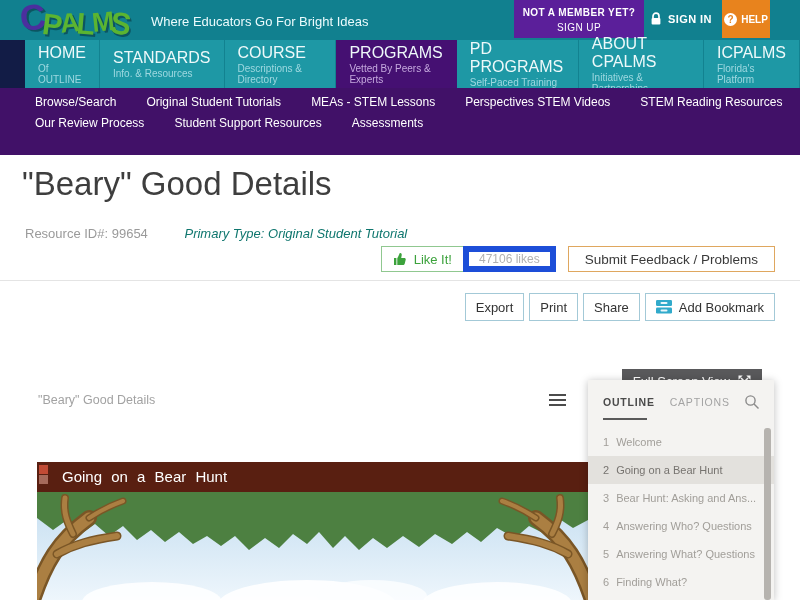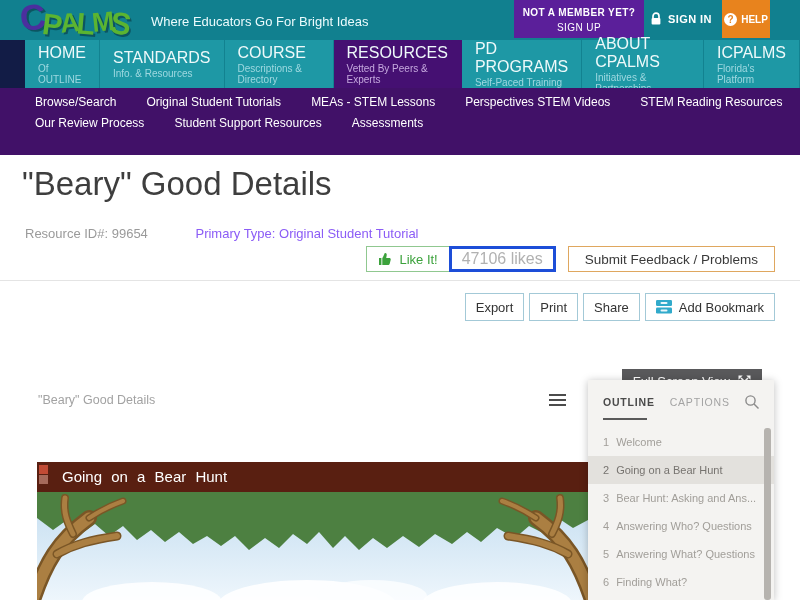--- a/index.html
+++ b/index.html
@@ -42,28 +42,28 @@
 
   
   .subnav { position:absolute; left:0; top:88px; width:800px; height:67px; background:#411168; padding-top:4px; }
   .subnav-row { height:21px; display:flex; padding-left:20px; }
   .subnav-row a { color:#fff; font-size:12px; line-height:21px; padding:0 15px; text-decoration:none; cursor:pointer; }
 
   
   .page-title { position:absolute; left:22px; top:165px; font-size:33px; font-weight:400; color:#3e3e3e; }
   .meta { position:absolute; left:25px; top:226px; font-size:13px; }
   .meta .rid { color:#9a9a9a; }
-  .meta .ptype { color:#8b5cf6; margin-left:44px; }
+  .meta .ptype { color:#0f766e; margin-left:33px;font-style:italic; }
 
   .actions { position:absolute; top:246px; right:25px; display:flex; height:26px; }
   .like-group { display:flex; }
   .like-btn { display:flex; align-items:center; gap:7px; padding:0 11px; border:1px solid #90c890;
     background:#fff; color:#3ca23c; font-size:13px; cursor:pointer; }
-  .likes-box { display:flex; align-items:center; padding:0 10px; border:3px solid #1d4ed8;
-    margin-left:-1px; color:#b1b1b1; font-size:16px; }
+  .likes-box { display:flex; align-items:center; padding:0 10px; border:6px solid #1d4ed8;
+    margin-left:-1px; color:#b1b1b1; font-size:12px; }
   .feedback-btn { display:flex; align-items:center; padding:0 16px; border:1px solid #dfa75f;
     background:#fff; color:#3a3a3a; font-size:13.5px; margin-left:12px; cursor:pointer; }
 
   .divider { position:absolute; left:0; top:280px; width:800px; height:1px; background:#e4e4e4; }
 
   .toolbar { position:absolute; top:293px; right:25px; display:flex; gap:5px; height:28px; }
   .toolbar .tb { display:flex; align-items:center; gap:7px; border:1px solid #a3c9d7; background:#fff;
     padding:0 10px; font-size:13px; color:#333; cursor:pointer; }
 
   .fullscreen { position:absolute; top:351px; right:38px; height:25px; background:#59595b; color:#fff;
@@ -129,21 +129,21 @@
   </div>
   <div class="tab">
     <div class="tab-label">STANDARDS</div>
     <div class="tab-sub">Info. &amp; Resources</div>
   </div>
   <div class="tab">
     <div class="tab-label">COURSE</div>
     <div class="tab-sub">Descriptions &amp; Directory</div>
   </div>
   <div class="tab active">
-    <div class="tab-label">RESOURCES</div>
+    <div class="tab-label">PROGRAMS</div>
     <div class="tab-sub">Vetted By Peers &amp; Experts</div>
   </div>
   <div class="tab">
     <div class="tab-label">PD PROGRAMS</div>
     <div class="tab-sub">Self-Paced Training</div>
   </div>
   <div class="tab">
     <div class="tab-label">ABOUT CPALMS</div>
     <div class="tab-sub">Initiatives &amp; Partnerships</div>
   </div>

